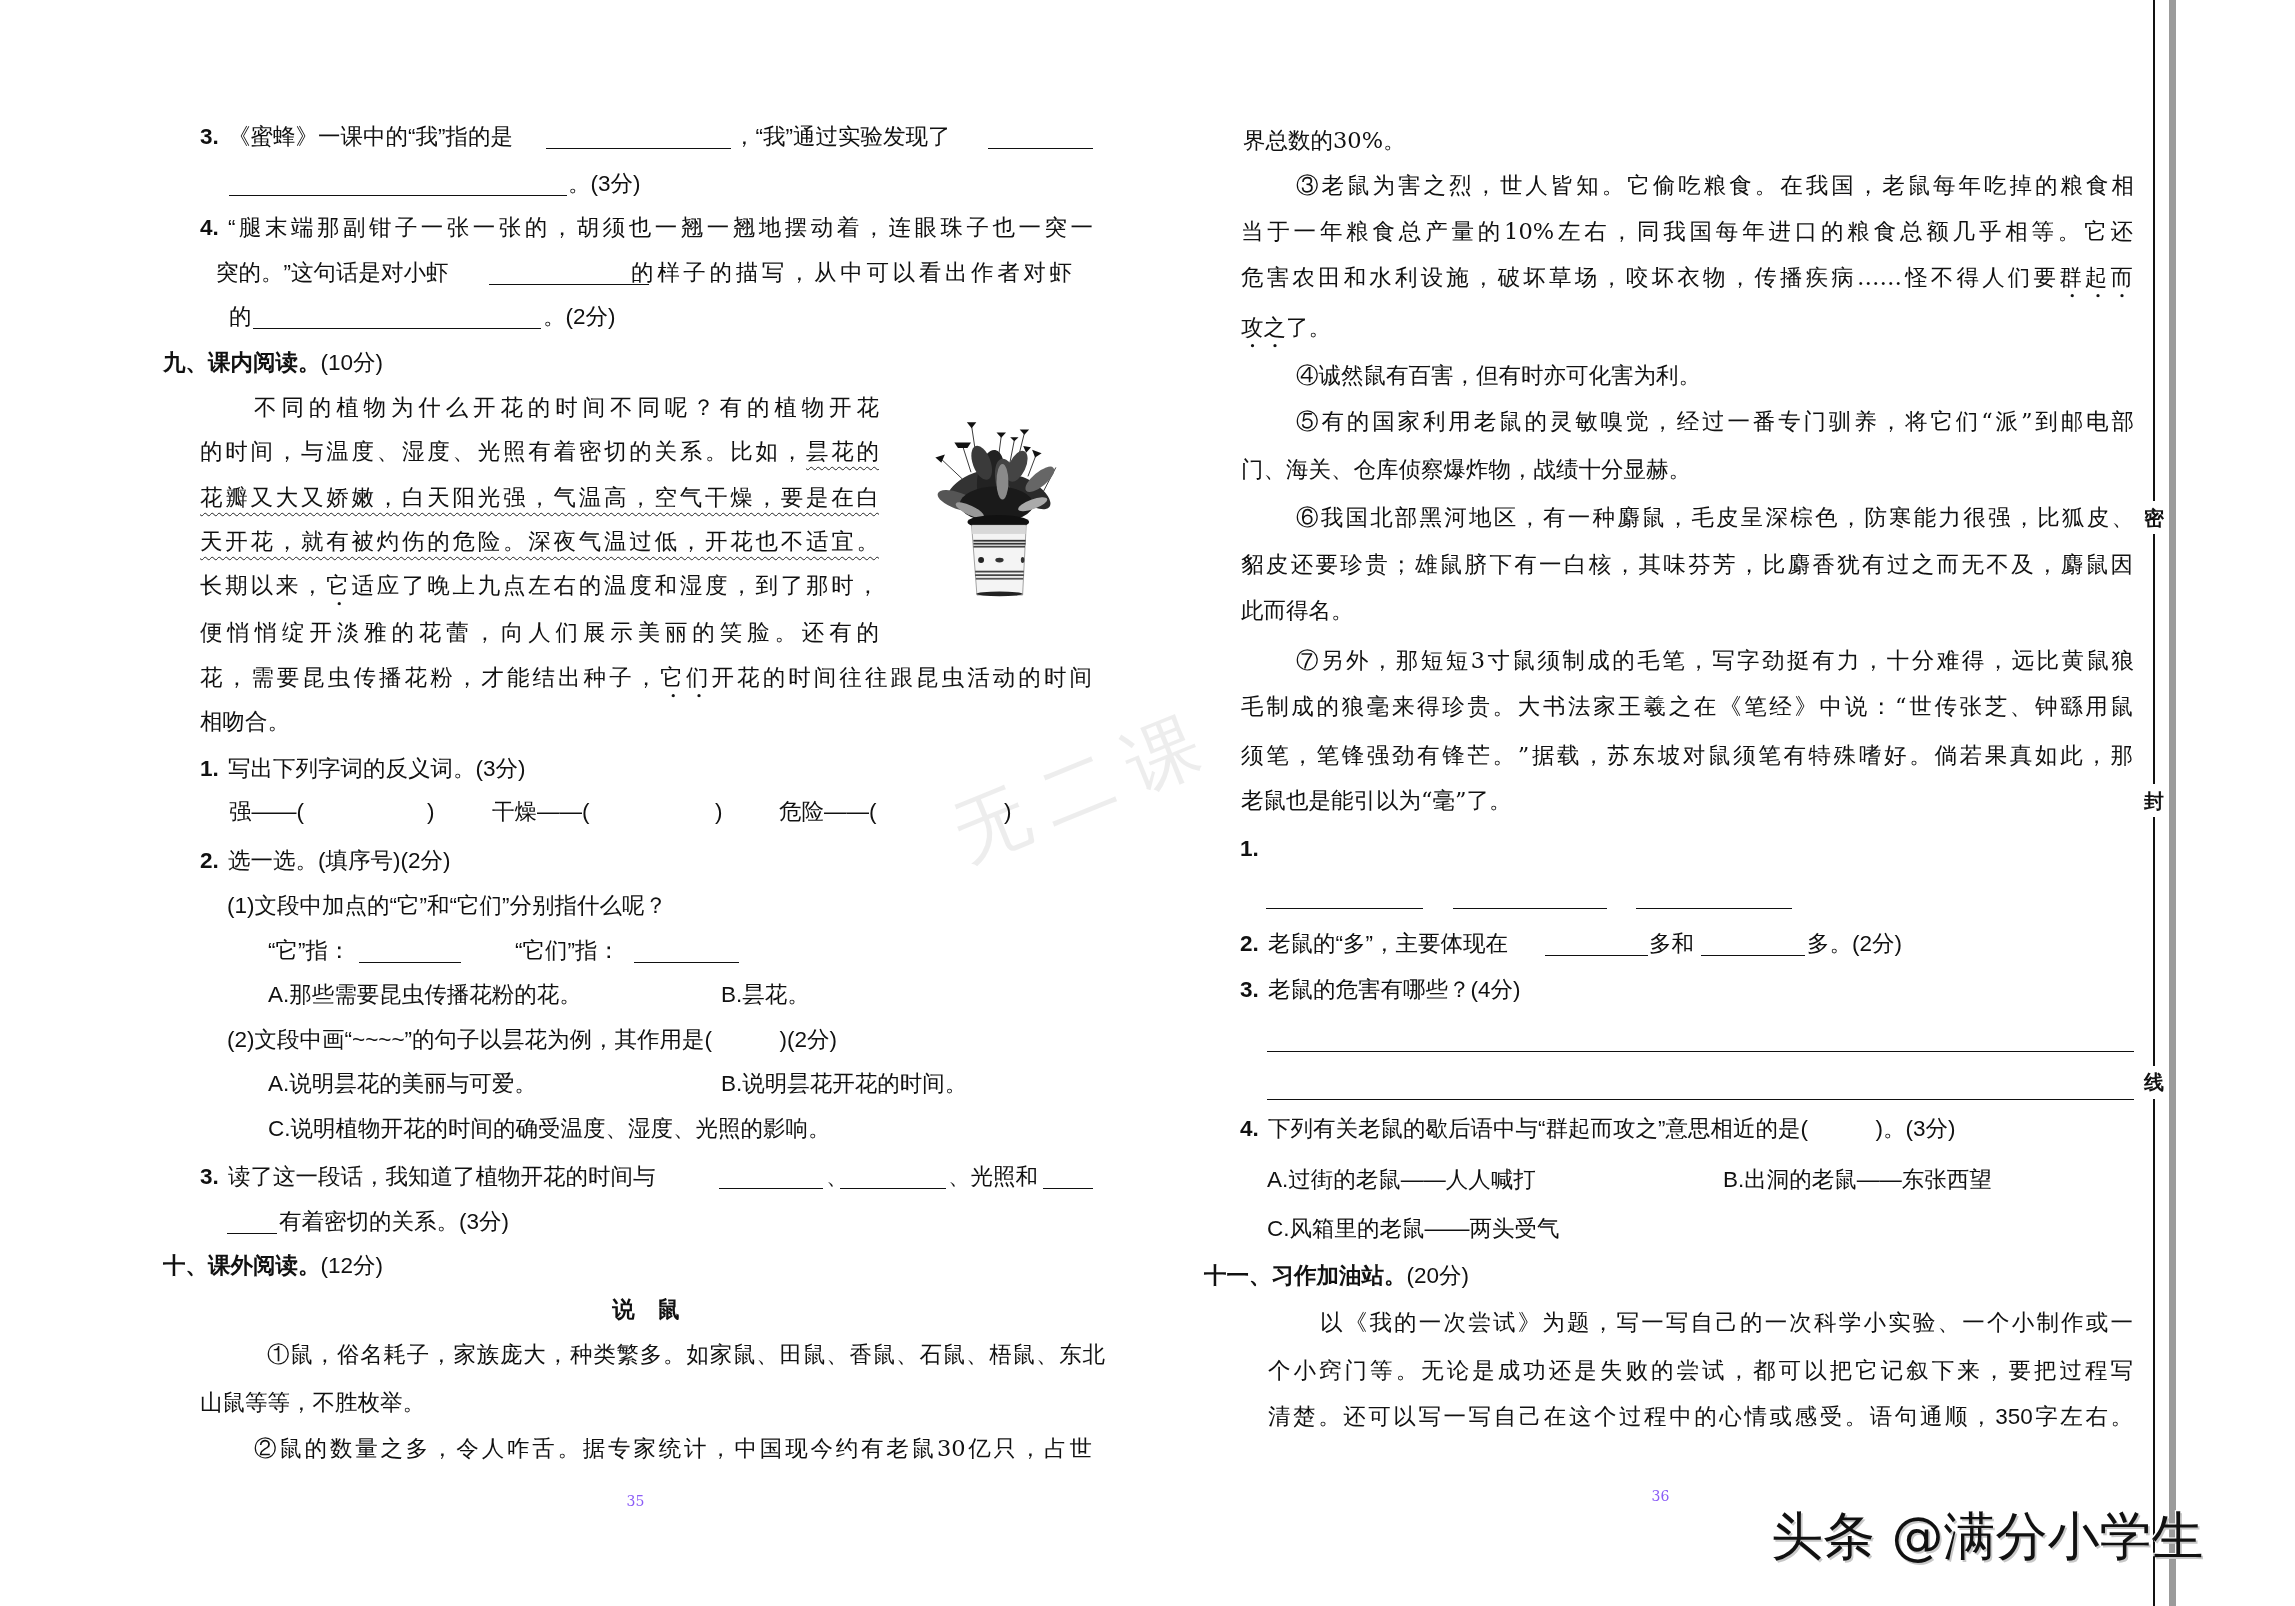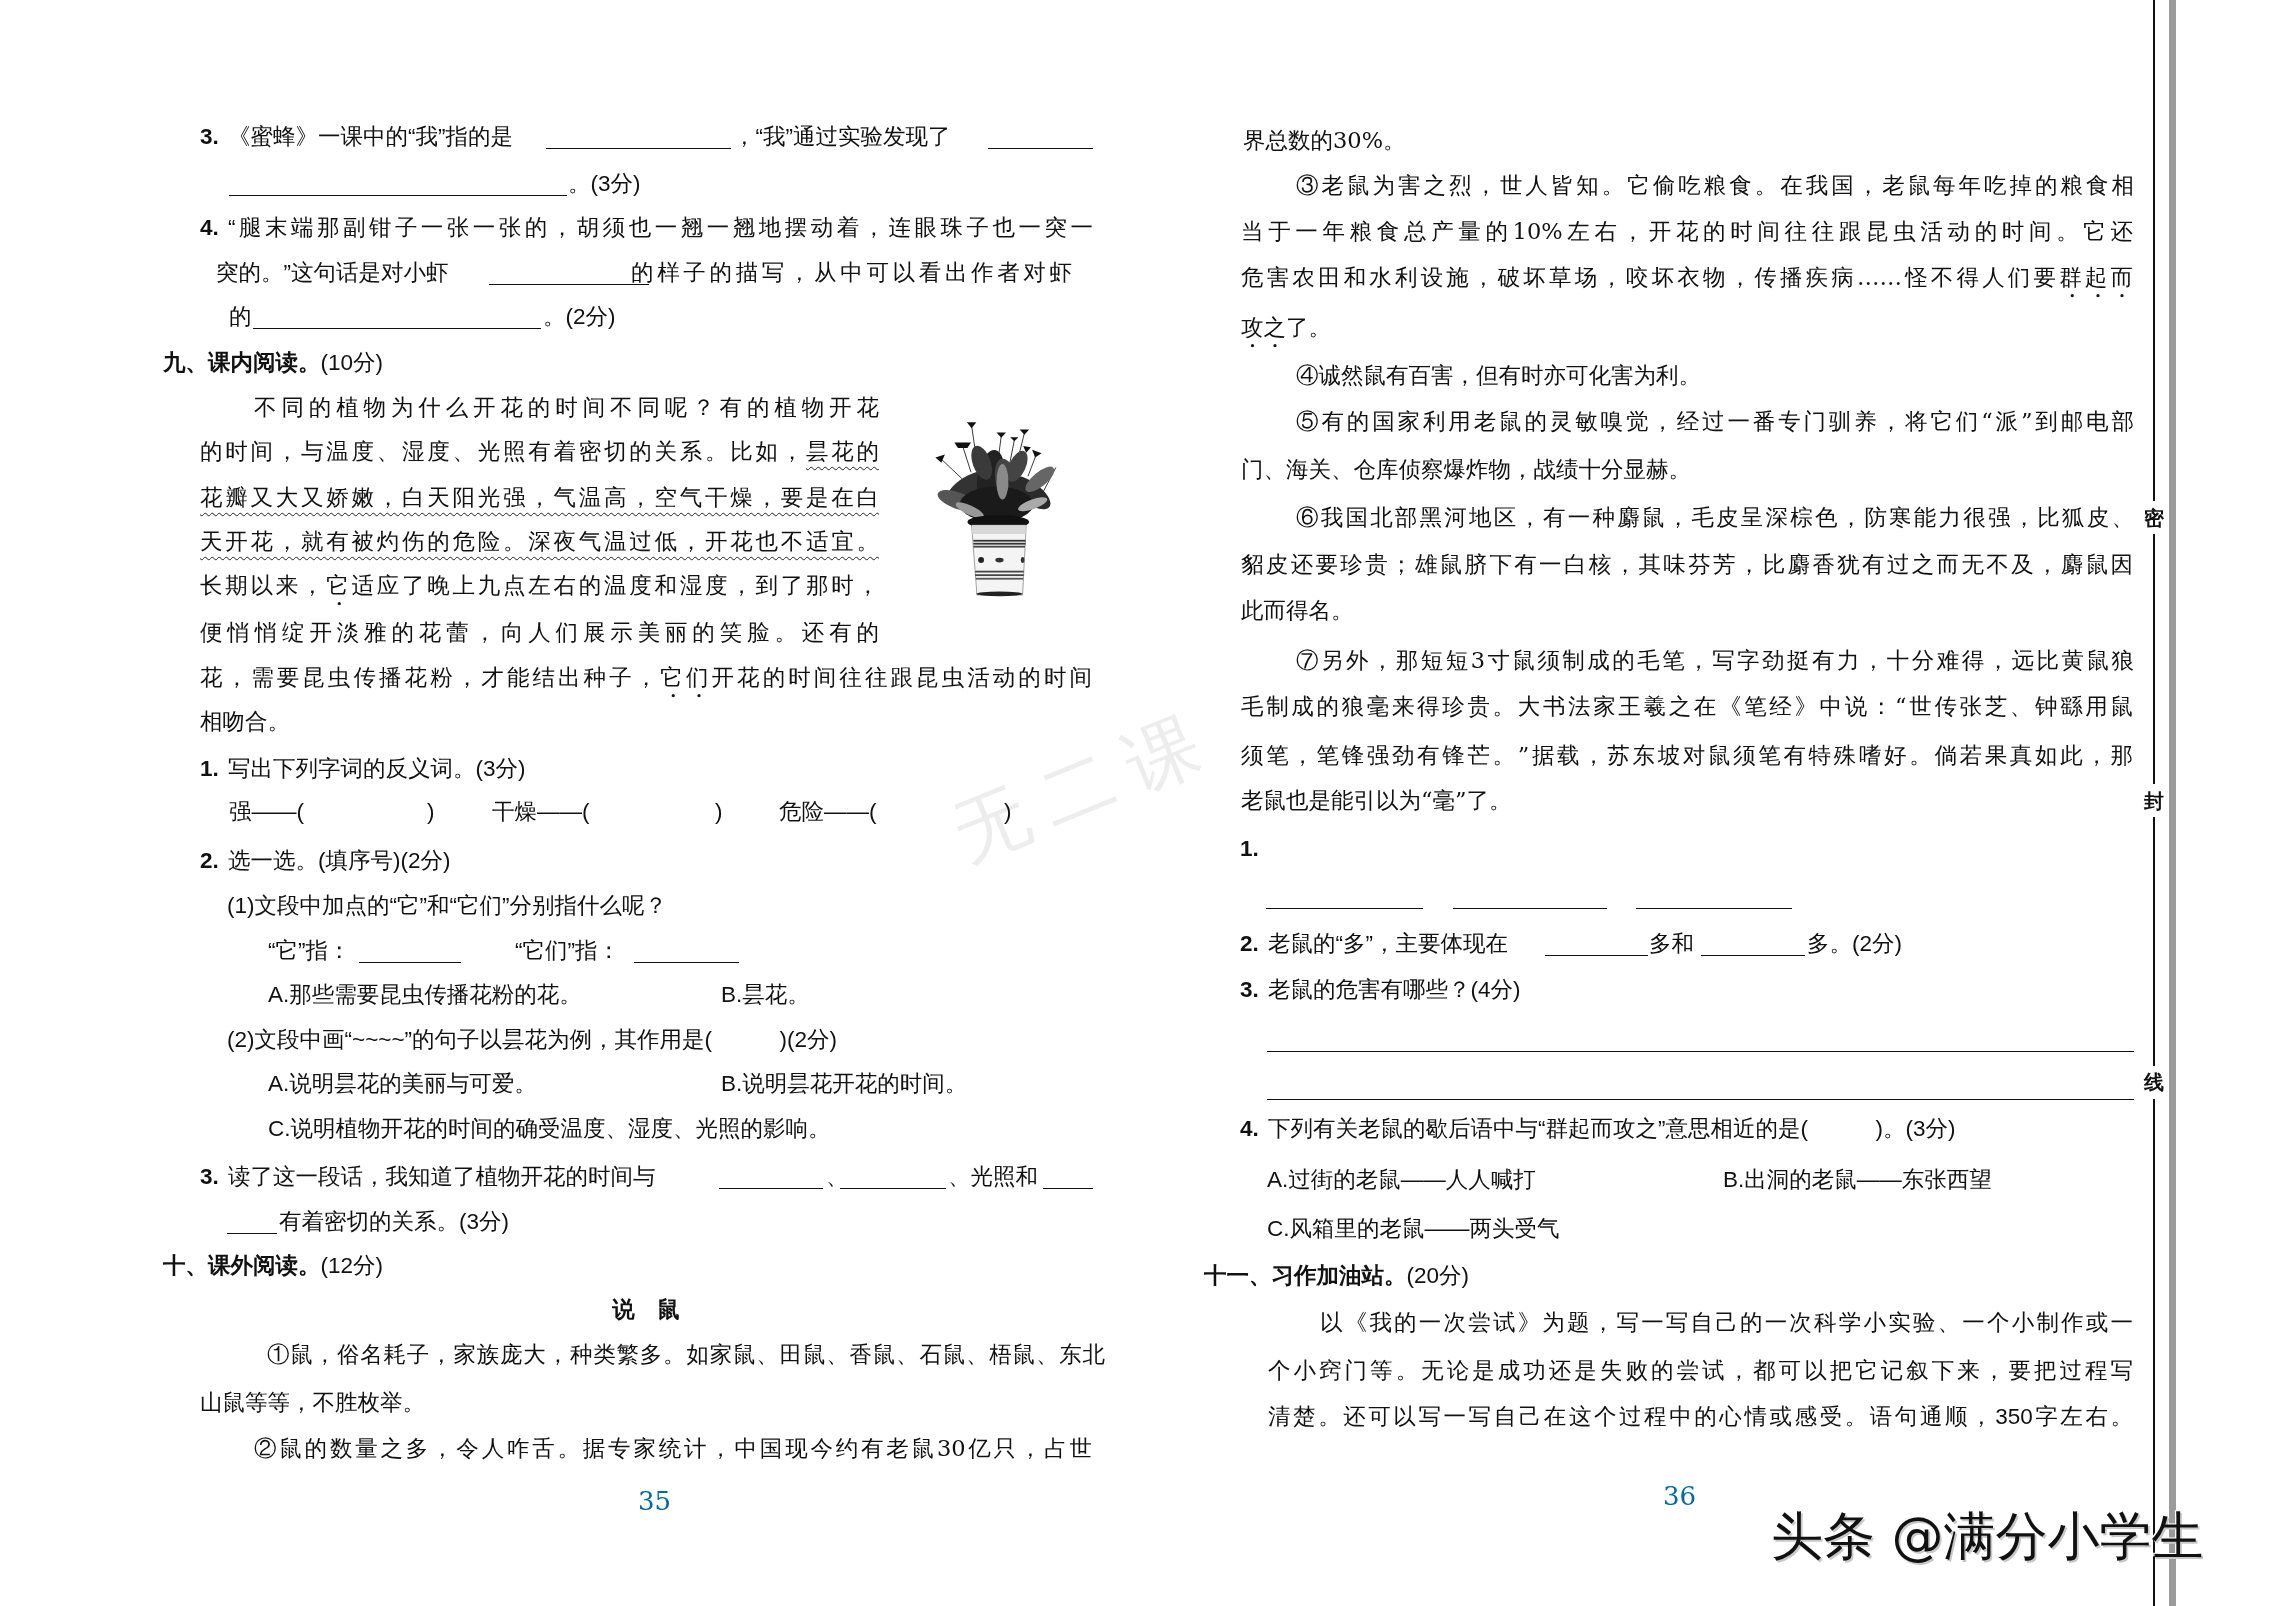--- a/index.html
+++ b/index.html
@@ -11,21 +11,21 @@
   .ps { font-family:"DejaVu Serif", serif; }
   .qs { font-family:"Liberation Sans", sans-serif; }
   .num { font-weight:bold; }
   .hd { font-family:"Liberation Sans", sans-serif; font-weight:bold; }
   .score { font-weight:normal; }
   .b { position:absolute; top:34px; height:0; border-top:1.8px solid #111; }
   .fullrule { position:absolute; height:0; border-top:1.8px solid #111; }
   .wavy { text-decoration-line:underline; text-decoration-style:wavy; text-decoration-color:#222; text-decoration-thickness:1.2px; text-underline-offset:7.1px; }
   .dot { -webkit-text-emphasis-style:"•"; text-emphasis-style:"•"; -webkit-text-emphasis-position:under; text-emphasis-position:under right; }
   .title { font-family:"Liberation Sans", sans-serif; font-weight:bold; text-align:center; }
-  .pgnum { position:absolute; font-family:"DejaVu Serif", serif; font-size:26px; line-height:30px; width:71px; text-align:right; color:#0369a1; }
+  .pgnum { position:absolute; font-family:"DejaVu Serif", serif; font-size:14px; line-height:30px; width:71px; text-align:center; color:#8b5cf6; }
   .bind-line { position:absolute; left:2153px; width:2.4px; background:#111; }
   .bind-bar { position:absolute; left:2169px; top:0; width:7.1px; height:1607px; background:#9b9b9b; }
   .bind-label { position:absolute; left:2142px; width:24px; height:26px; line-height:26px; text-align:center; font-family:"Liberation Sans", sans-serif; font-weight:bold; font-size:20px; background:#fff; color:#111; }
   .wm-center { position:absolute; left:958px; top:789px; font-family:"DejaVu Serif", serif; font-size:74px; letter-spacing:18px; color:rgba(0,0,0,0.07); transform:rotate(-22deg); transform-origin:0 50%; white-space:nowrap; }
   .wm-corner { position:absolute; left:1771px; top:1502px; font-family:"DejaVu Sans", sans-serif; font-size:52px; line-height:69px; color:#111; white-space:nowrap; text-shadow:1.8px 1.8px 0 #c8c8c8, -1.2px -1.2px 0 #ffffff; z-index:5; }
   .plant { position:absolute; left:934px; top:420px; width:128px; height:178px; }
 </style>
 </head>
 <body>
 
@@ -219,21 +219,21 @@
 
   <section class="page">
     <div>
       <div class="row" style="top:118px">
           <span class="s ps" style="left:1243px">界总数的30%。</span>
         </div>
       <div class="row" style="top:163px">
           <span class="s ps j" style="left:1296px;width:838px">③老鼠为害之烈，世人皆知。它偷吃粮食。在我国，老鼠每年吃掉的粮食相</span>
         </div>
       <div class="row" style="top:209px">
-          <span class="s ps j" style="left:1241px;width:892px">当于一年粮食总产量的10%左右，开花的时间往往跟昆虫活动的时间。它还</span>
+          <span class="s ps j" style="left:1241px;width:892px">当于一年粮食总产量的10%左右，同我国每年进口的粮食总额几乎相等。它还</span>
         </div>
       <div class="row" style="top:255px">
         <span class="s ps j" style="left:1241px;width:892px"><span>危害农田和水利设施，破坏草场，咬坏衣物，传播疾病……怪不得人们要</span><span class="dot">群起而</span></span>
       </div>
       <div class="row" style="top:305px">
         <span class="s ps" style="left:1241px"><span class="dot">攻之</span><span>了。</span></span>
       </div>
       <div class="row" style="top:353px">
           <span class="s ps" style="left:1296px">④诚然鼠有百害，但有时亦可化害为利。</span>
         </div>

